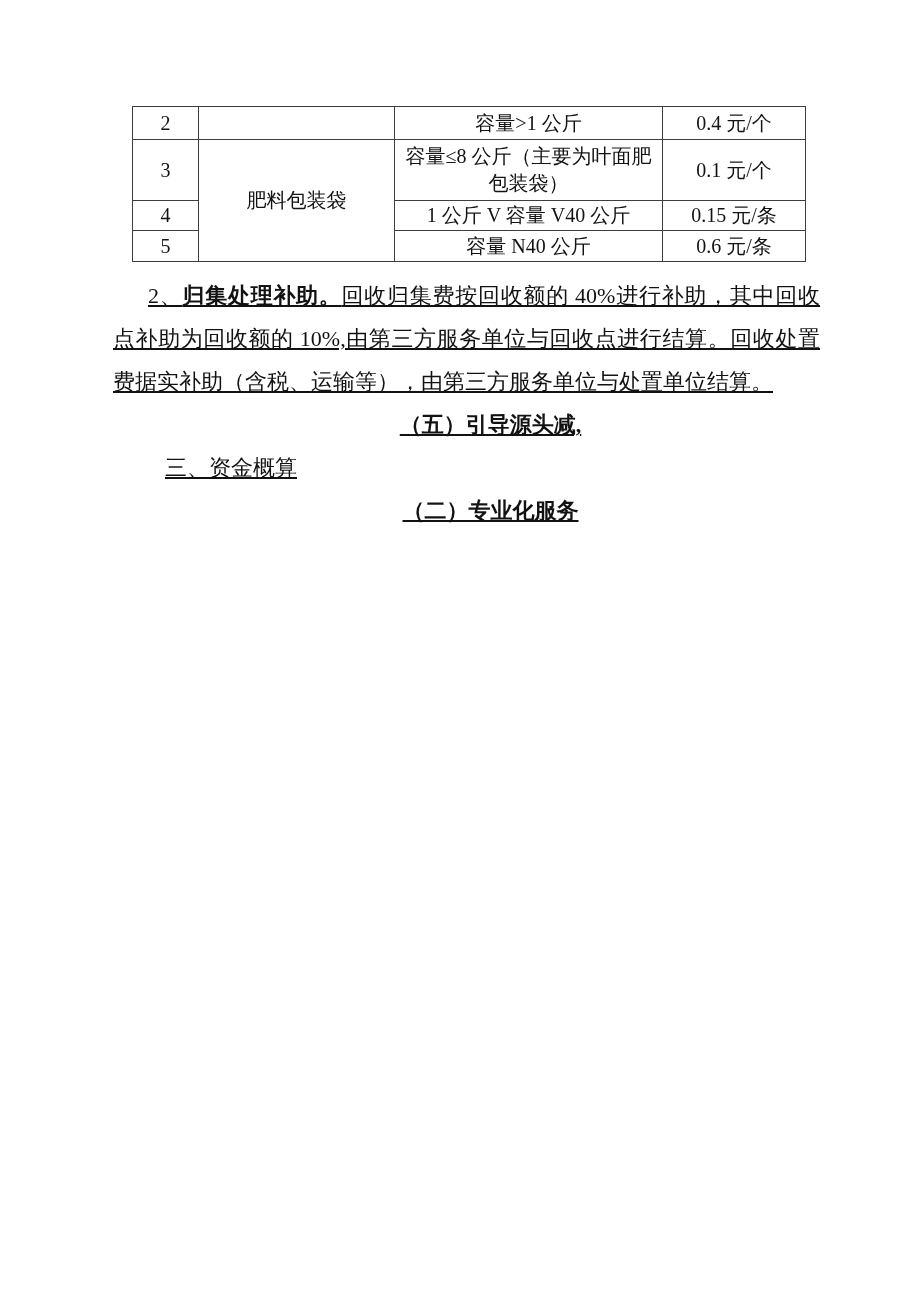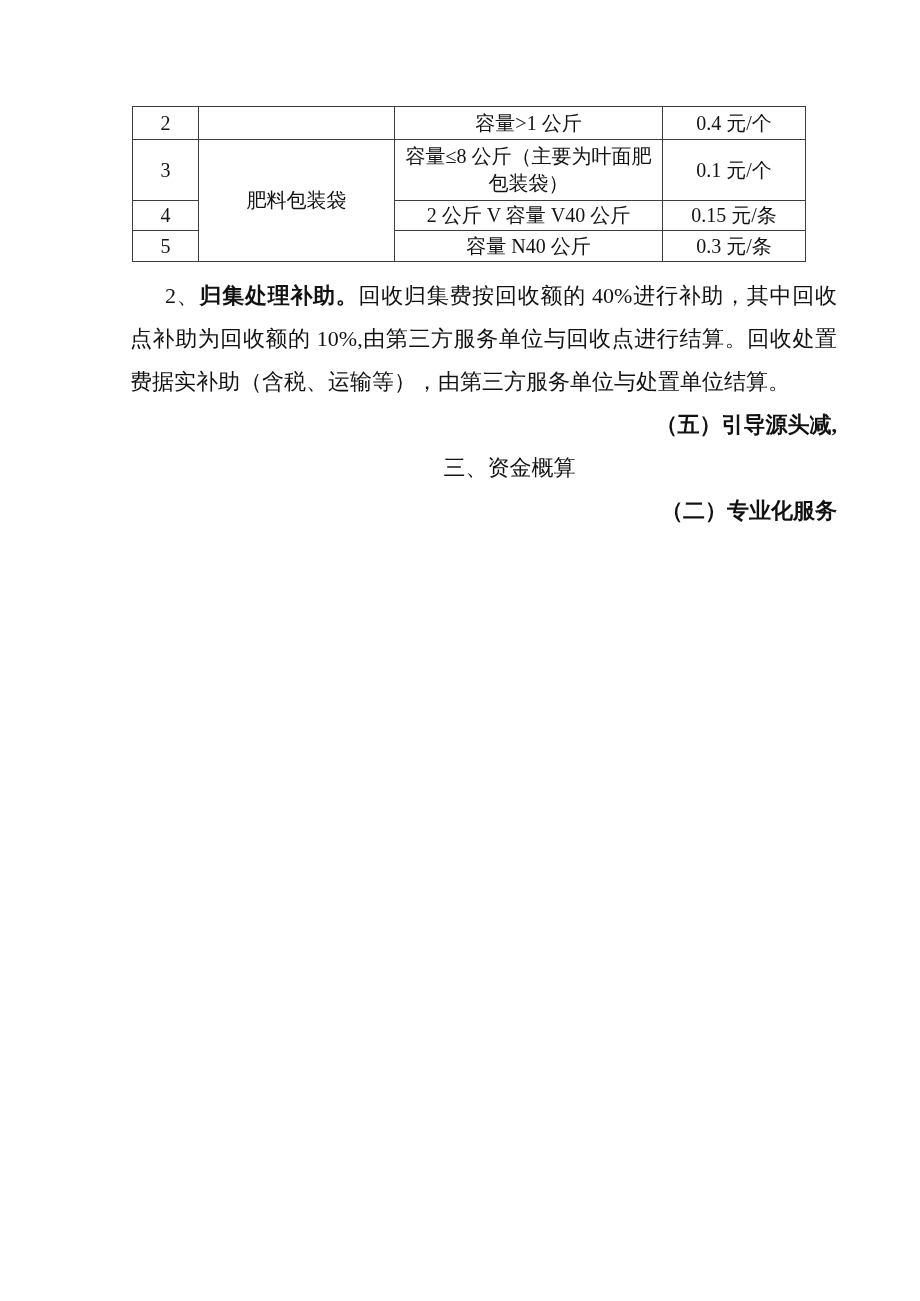--- a/index.html
+++ b/index.html
@@ -22,30 +22,30 @@
   .col-num{width:66px}
   .col-cat{width:196px}
   .col-spec{width:268px}
   .col-price{width:143px}
   .row-2{height:33px}
   .row-3{height:61px}
   .row-4{height:30px}
   .row-5{height:31px}
   
   .text-block{
-    position:absolute;left:130px;top:274px;width:707px;
+    position:absolute;left:113px;top:274px;width:707px;text-decoration:underline;
   }
   .text-block p{
     margin:0;font-size:22px;line-height:43px;
     text-align:justify;font-weight:normal;
   }
   p.para{text-indent:35px;}
   p.para-paren{text-indent:48px;}
-  p.heading{text-indent:48px;font-weight:bold;text-align:right;}
-  p.heading-plain{text-indent:52px;font-weight:normal;text-align:center;}
+  p.heading{text-indent:48px;font-weight:bold;text-align:center;}
+  p.heading-plain{text-indent:52px;font-weight:normal;text-align:left;}
   .text-block b{font-weight:bold;}
 </style>
 </head>
 <body>
 
 <table class="doc-table">
   <colgroup>
     <col class="col-num">
       <col class="col-cat">
       <col class="col-spec">
@@ -59,27 +59,27 @@
       <td>0.4 元/个</td>
     </tr>
     <tr class="row-3">
       <td>3</td>
       <td rowspan="3">肥料包装袋</td>
       <td>容量≤8 公斤（主要为叶面肥包装袋）</td>
       <td>0.1 元/个</td>
     </tr>
     <tr class="row-4">
       <td>4</td>
-      <td>2 公斤 V 容量 V40 公斤</td>
+      <td>1 公斤 V 容量 V40 公斤</td>
       <td>0.15 元/条</td>
     </tr>
     <tr class="row-5">
       <td>5</td>
       <td>容量 N40 公斤</td>
-      <td>0.3 元/条</td>
+      <td>0.6 元/条</td>
     </tr>
   </tbody>
 </table>
 
 <div class="text-block">
   <p class="para"><span>2、</span><b>归集处理补助。</b><span>回收归集费按回收额的 40%进行补助，其中回收点补助为回收额的 10%,由第三方服务单位与回收点进行结算。回收处置费据实补助（含税、运输等），由第三方服务单位与处置单位结算。</span></p>
   <p class="heading">（五）引导源头减,</p>
   <p class="heading-plain">三、资金概算</p>
   <p class="heading">（二）专业化服务</p>
 </div>

